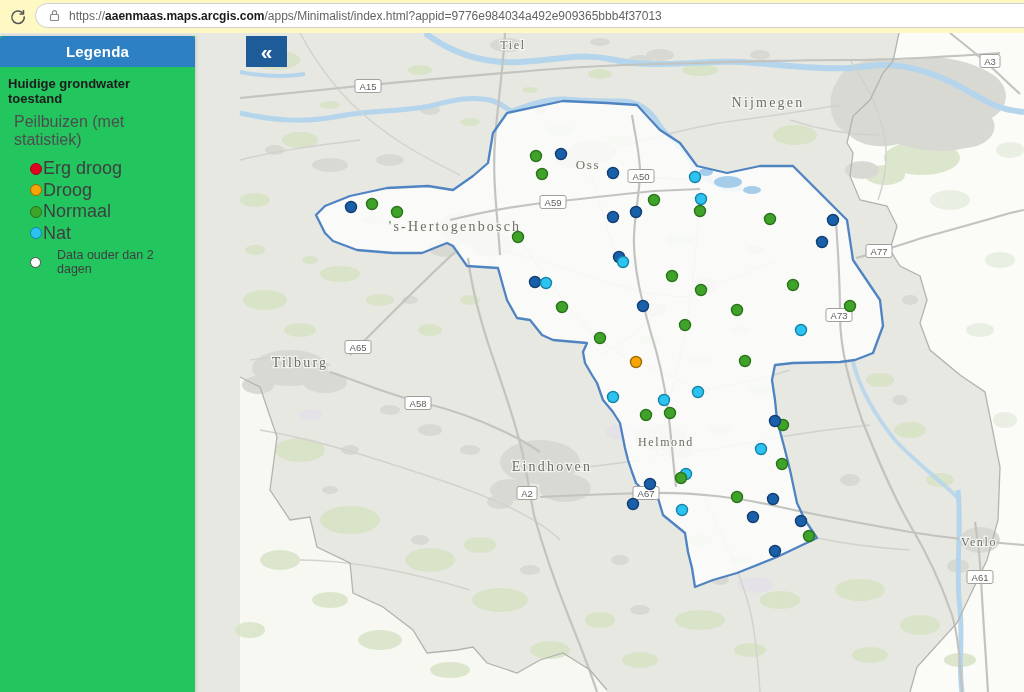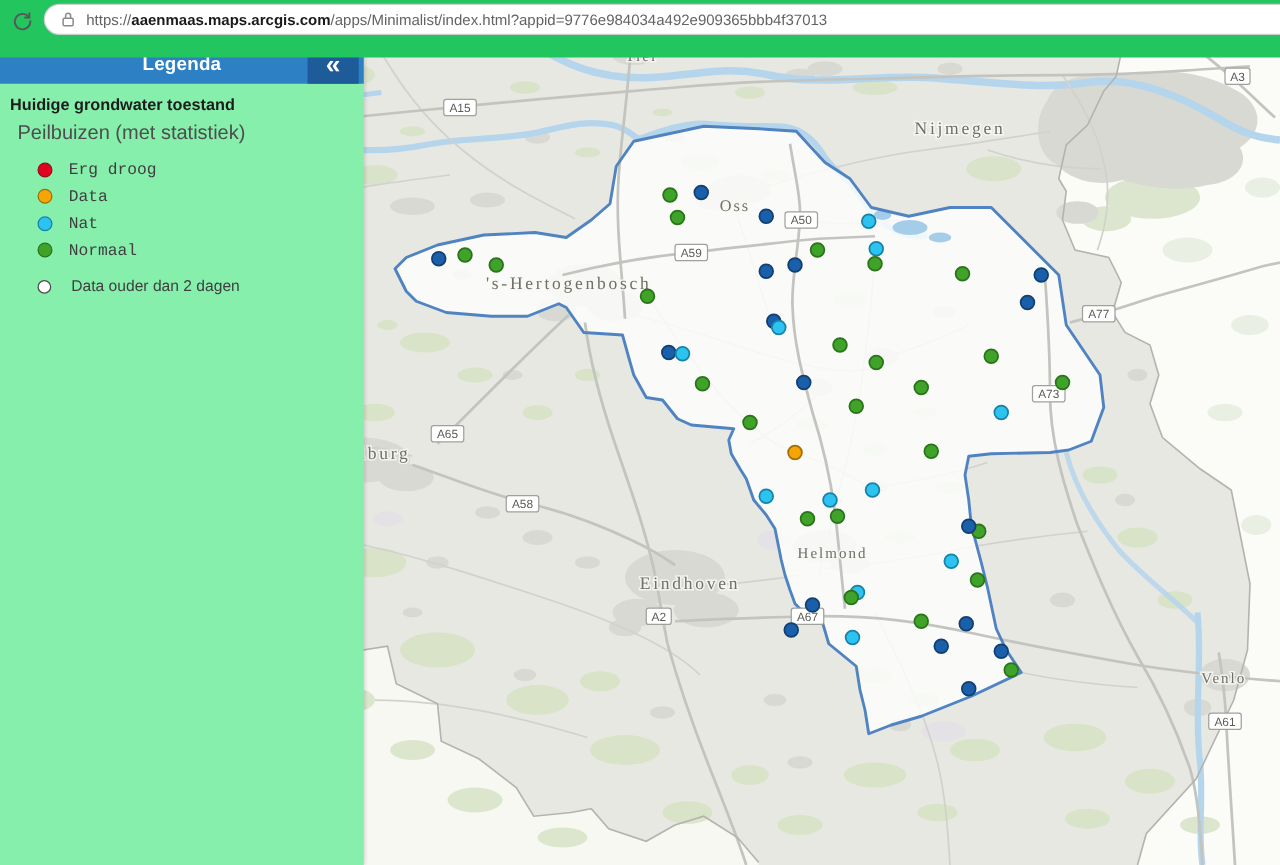--- a/index.html
+++ b/index.html
@@ -1,34 +1,34 @@
 <!DOCTYPE html>
 <html><head>
 <meta charset="utf-8">
 <style>
   html,body{margin:0;padding:0;}
   body{width:1024px;height:692px;position:relative;font-family:"Liberation Sans","DejaVu Sans",sans-serif;background:#fff;overflow:hidden;}
-  .browser-bar{position:absolute;top:0;left:0;right:0;height:46px;background:#22c55e;z-index:20;}
+  .browser-bar{position:absolute;top:0;left:0;right:0;height:33px;background:#fef9c3;z-index:20;}
   .reload-btn{position:absolute;left:9px;top:7px;width:18px;height:18px;cursor:pointer;}
   .url-pill{position:absolute;left:35px;top:3px;right:-30px;height:25px;border:1px solid #cdced0;border-radius:14px;display:flex;align-items:center;background:#fff;box-sizing:border-box;}
   .lock{margin-left:13px;flex:0 0 auto;}
   .url-text{margin-left:9px;font-size:12px;color:#636363;white-space:nowrap;}
   .url-text b{color:#1a1a1a;font-weight:700;}
   .map-wrap{position:absolute;top:33px;left:0;width:1024px;height:659px;background:#e7e8e1;}
-  .legend-panel{position:absolute;top:36px;left:0;width:291px;bottom:0;background:#86efac;z-index:10;box-shadow:1px 0 3px rgba(0,0,0,.15);}
+  .legend-panel{position:absolute;top:36px;left:0;width:195px;bottom:0;background:#22c55e;z-index:10;box-shadow:1px 0 3px rgba(0,0,0,.15);}
   .legend-header{height:31px;background:#2e80c5;border-radius:4px 4px 0 0;display:flex;align-items:center;justify-content:center;}
   .legend-header span{color:#fff;font-size:15px;font-weight:700;letter-spacing:.2px;}
   .legend-collapse{position:absolute;left:246px;top:36px;width:41px;height:31px;background:#1d5c99;color:#fff;display:flex;align-items:center;justify-content:center;font-size:21px;font-weight:700;z-index:11;cursor:pointer;}
   .legend-body{padding:9px 24px 0 8px;}
   .legend-heading{font-size:13px;font-weight:700;color:#1c1c1c;}
   .legend-sub{font-size:16px;color:#4d4d4d;margin:7px 0 0 6px;}
   .legend-items{list-style:none;margin:9px 0 0 0;padding:0 0 0 22px;}
   .legend-items li{display:flex;align-items:center;height:21.5px;}
   .dot{width:10px;height:10px;border-radius:50%;border:1.5px solid;flex:0 0 auto;}
-  .legend-items .lbl{margin-left:13px;font-size:13px;color:#3f3f3f;font-family:Liberation Mono, monospace;}
+  .legend-items .lbl{margin-left:1px;font-size:18px;color:#3f3f3f;}
   .old-row{display:flex;align-items:center;margin:7px 0 0 22px;height:22px;}
   .old-dot{width:9px;height:9px;border-radius:50%;border:1.5px solid #4c4c4c;background:#fff;flex:0 0 auto;}
   .old-row .lbl{margin-left:16px;font-size:12.5px;color:#3f3f3f;}
   .citylabel{font-family:"Liberation Serif","DejaVu Serif",serif;fill:#6f6f68;paint-order:stroke;stroke:rgba(248,248,244,.85);stroke-width:2.5px;}
   .shieldtext{font-family:"Liberation Sans",sans-serif;fill:#5c5c58;}
 </style>
 </head>
 <body>
 
 <div class="browser-bar">
@@ -323,29 +323,29 @@
   <div class="legend-body">
     <div class="legend-heading">Huidige grondwater toestand</div>
     <div class="legend-sub">Peilbuizen (met statistiek)</div>
     <ul class="legend-items">
         <li>
           <span class="dot" style="background: rgb(224, 4, 32); border-color: rgb(154, 9, 22);"></span>
           <span class="lbl">Erg droog</span>
         </li>
         <li>
           <span class="dot" style="background: rgb(245, 165, 6); border-color: rgb(160, 108, 5);"></span>
-          <span class="lbl">Data</span>
+          <span class="lbl">Droog</span>
+        </li>
+        <li>
+          <span class="dot" style="background: rgb(63, 163, 42); border-color: rgb(42, 115, 26);"></span>
+          <span class="lbl">Normaal</span>
         </li>
         <li>
           <span class="dot" style="background: rgb(44, 195, 240); border-color: rgb(21, 131, 168);"></span>
           <span class="lbl">Nat</span>
-        </li>
-        <li>
-          <span class="dot" style="background: rgb(63, 163, 42); border-color: rgb(42, 115, 26);"></span>
-          <span class="lbl">Normaal</span>
         </li>
       </ul>
     <div class="old-row">
       <span class="old-dot"></span>
       <span class="lbl">Data ouder dan 2 dagen</span>
     </div>
   </div>
 </div>
 <div class="legend-collapse">«</div>
 

